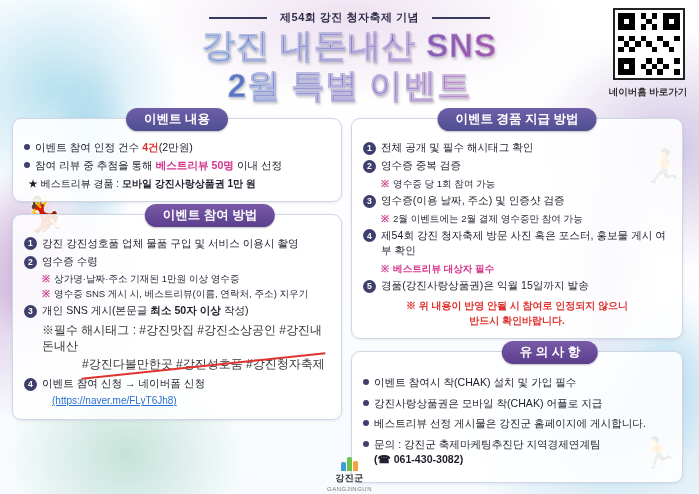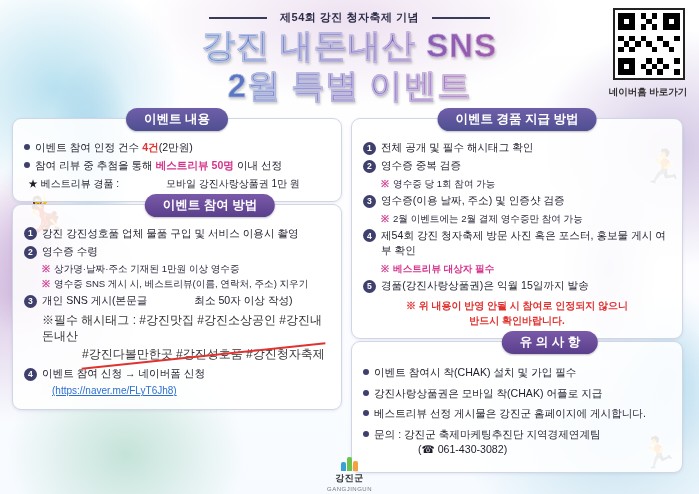--- a/index.html
+++ b/index.html
@@ -83,21 +83,21 @@
     position:absolute; right:8px; top:86px; width:86px; text-align:center;
     font-size:9.5px; color:#333; font-weight:bold;
   }
 
   
   .columns {
     position:relative;
     display:flex; gap:9px;
     padding:0 12px;
   }
-  .col { display:flex; flex-direction:column; gap:2px; }
+  .col { display:flex; flex-direction:column; gap:12px; }
   .col-left { width:330px; }
   .col-right { width:332px; }
 
   .card {
     background:rgba(255,255,255,0.88);
     border:1px solid #cfd6e6;
     border-radius:9px;
     padding:18px 11px 10px 11px;
     position:relative;
     box-shadow:0 1px 3px rgba(60,60,110,0.10);
@@ -133,21 +133,21 @@
   .sub {
     font-size:9.6px; color:#2a2a3d; line-height:1.4;
     margin:1px 0 1px 18px; display:flex; gap:4px; align-items:flex-start;
   }
   .sub .mark { color:#cf3b8e; font-weight:bold; }
   .note-star {
     font-size:10px; color:#1d1d2b; margin:3px 0 0 4px; line-height:1.4;
   }
   .red { color:#e0322f; font-weight:bold; }
   .pink { color:#d5348c; font-weight:bold; }
-  .bold { font-weight:normal;margin-left:44px; }
+  .bold { font-weight:bold; }
   .warn {
     color:#e0322f; font-size:10px; font-weight:bold; text-align:center;
     line-height:1.45; margin-top:6px;
   }
   .link { color:#2c6fd0; text-decoration:underline; font-size:10px; }
   .strike-mark { position:relative; }
   .strike-mark::after {
     content:""; position:absolute; left:-1px; right:-1px; top:50%;
     height:1.5px; background:#e0322f; transform:rotate(-6deg);
   }

